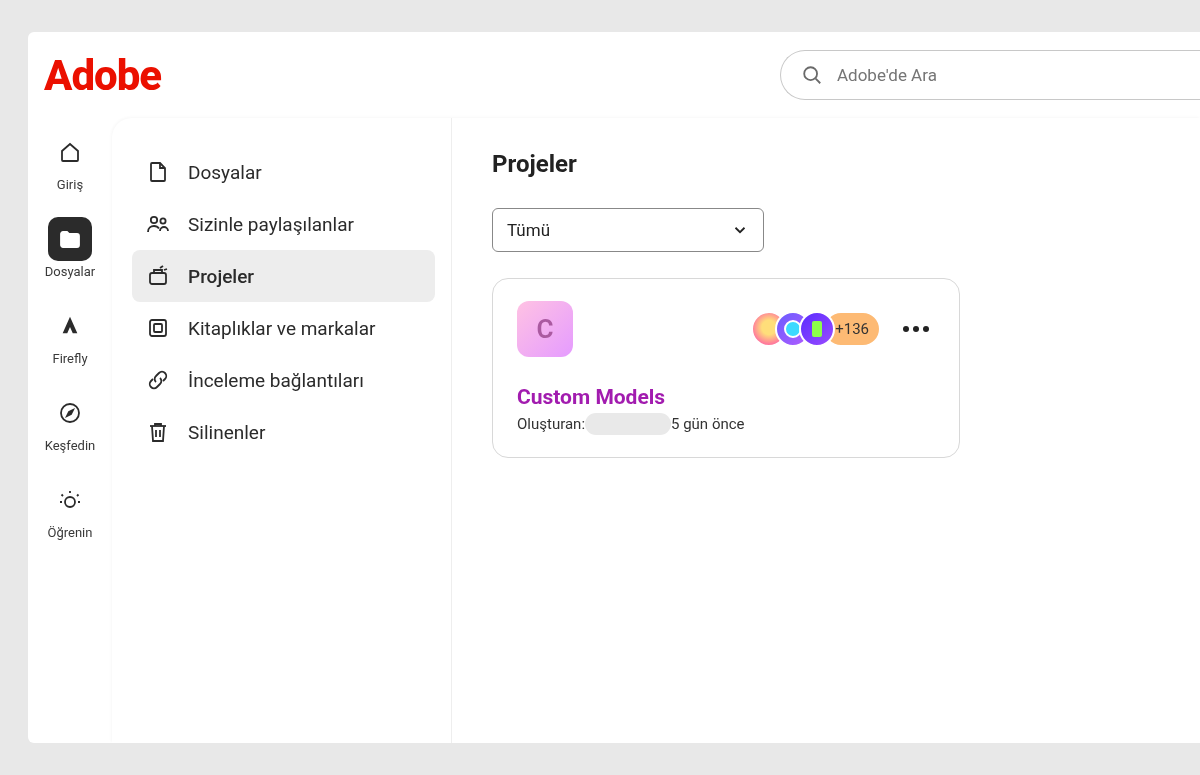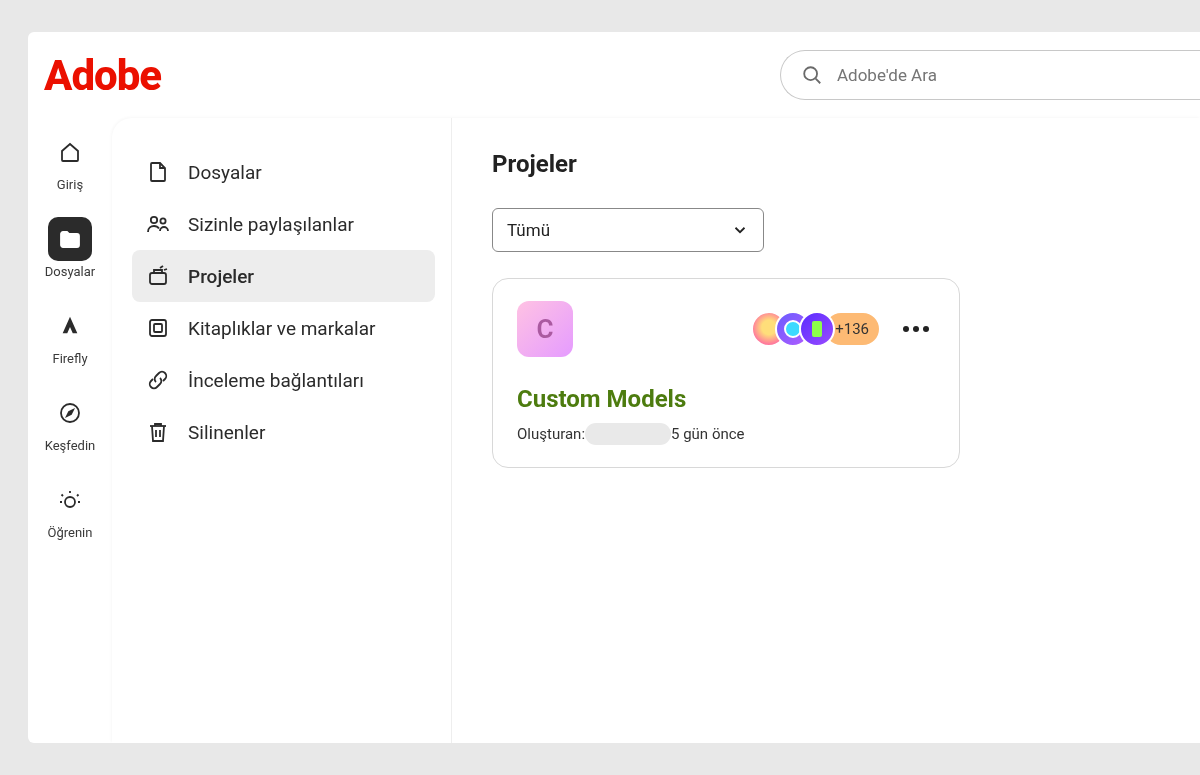--- a/index.html
+++ b/index.html
@@ -34,21 +34,21 @@
     .av { width:36px; height:36px; border-radius:50%; border:2px solid #fff; margin-left:-12px; display:flex; align-items:center; justify-content:center; font-size:13px; font-weight:500;}
     .av:first-child { margin-left:0; }
     .av1 { background: radial-gradient(circle at 50% 45%, #ffde7a 30%, #ff7a9c 70%); }
     .av2 { background: linear-gradient(135deg,#6a5cff,#b25cff); position:relative;}
     .av2::after{ content:""; width:14px;height:14px;border-radius:50%;background:#3dd9ff;border:2px solid #fff;display:block;}
     .av3 { background: linear-gradient(135deg,#5a2cff,#9a4cff); position:relative;}
     .av3::after{ content:""; width:10px;height:16px;background:#8cff4a;display:block;border-radius:2px;}
     .av-more { background:#fdba74; color:#333; padding:0 10px; width:auto; border-radius:18px; height:36px; margin-left:-12px; display:flex; align-items:center; border:2px solid #fff; font-size:15px;}
     .dots { display:flex; gap:4px; cursor:pointer; padding:6px;}
     .dots span { width:6px; height:6px; background:#222; border-radius:50%; display:block;}
-    .card-title { font-size:24px; font-weight:700; color:#4d7c0f; margin-bottom:10px;}
+    .card-title { font-size:21px; font-weight:700; color:#a21caf; margin-bottom:4px;}
     .meta { display:flex; align-items:center; gap:0; font-size:15px; color:#333;}
     .meta-pill { width:86px; height:22px; background:#e9e9e9; border-radius:11px;}
   </style>
 </head>
 <body>
 
 <div class="app">
 
   <div class="topbar">
     <div class="logo">Adobe</div>

